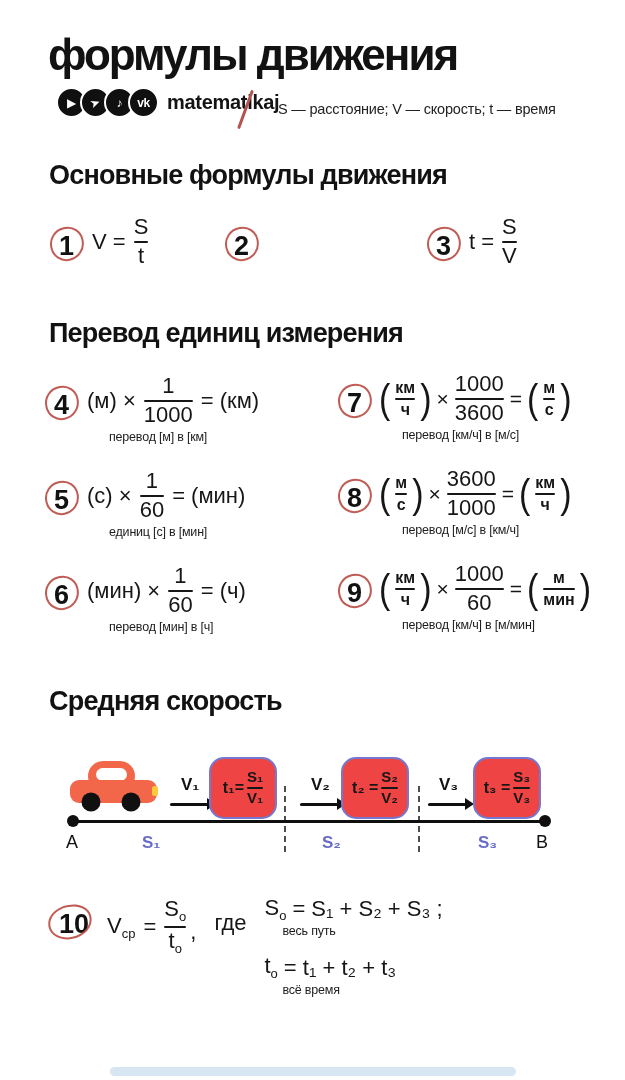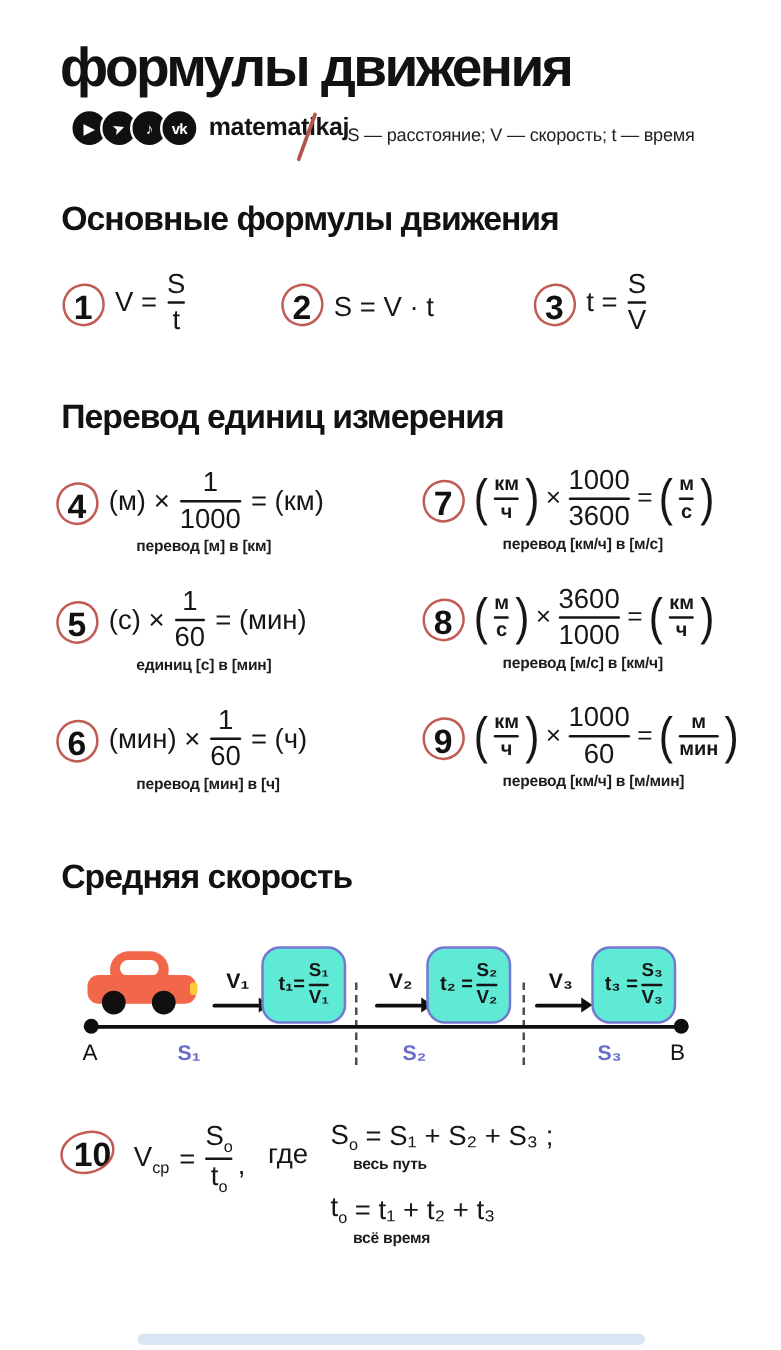--- a/index.html
+++ b/index.html
@@ -27,21 +27,21 @@
   .h-basic { left:49px; top:160px; }
   .h-units { left:49px; top:318px; }
   .h-avg   { left:49px; top:686px; }
 
   
   .fblock { position:absolute; display:flex; align-items:flex-start; gap:14px; }
   .fblock > .circnum { margin-top:15px; }
   .fbody { display:flex; flex-direction:column; }
   .fline { display:flex; align-items:center; gap:8px; font-size:22px; font-weight:500;
            color:#161616; white-space:nowrap; }
-  .fcaption { font-size:12.5px; font-weight:700; color:#1c1c1c; margin:3px 0 0 6px; letter-spacing:-0.2px;padding-left:16px; }
+  .fcaption { font-size:12.5px; font-weight:400; color:#1c1c1c; margin:3px 0 0 6px; letter-spacing:-0.2px;padding-left:16px; }
   .frac { display:inline-flex; flex-direction:column; align-items:center; line-height:1.12;
           font-size:22px; font-weight:500; }
   .frac .bar { align-self:stretch; height:2.2px; background:#161616; margin:1px 0; border-radius:1px; }
   .circnum { position:relative; font-size:27px; font-weight:700; line-height:1; padding:3px 4px; color:#111; }
   .ring { position:absolute; left:-5px; top:-3px; width:34px; height:34px; box-sizing:border-box;
           border:2.2px solid rgba(186,74,66,0.9); border-radius:50% 46% 52% 48%; transform:rotate(-12deg); }
   .circnum.wide .ring { width:44px; height:34px; left:-7px; }
 
   .bf1 { left:55px;  top:215px; }
   .bf2 { left:230px; top:215px; }
@@ -62,21 +62,21 @@
 
   
   .car { position:absolute; left:66px; top:755px; }
   .vlabel { position:absolute; font-size:17px; font-weight:600; color:#121212; }
   .v1 { left:181px; top:775px; } .v2 { left:311px; top:775px; } .v3 { left:439px; top:775px; }
   .darrow { position:absolute; width:38px; height:2.6px; background:#0f0f0f; border-radius:2px; }
   .darrow::after { content:""; position:absolute; right:-8px; top:-4.8px; width:0; height:0;
                    border-left:9px solid #0f0f0f; border-top:6px solid transparent; border-bottom:6px solid transparent; }
   .a1 { left:170px; top:803px; } .a2 { left:300px; top:803px; } .a3 { left:428px; top:803px; }
   .tbox { position:absolute; width:64px; height:58px; border:2.2px solid #7478cf; border-radius:15px;
-          display:flex; align-items:center; justify-content:center; gap:3px; background:#5eead4; }
+          display:flex; align-items:center; justify-content:center; gap:3px; background:#ef4444; }
   .b1 { left:209px; top:757px; } .b2 { left:341px; top:757px; } .b3 { left:473px; top:757px; }
   .tpre { font-size:16px; font-weight:600; }
   .bfrac { font-size:15px; font-weight:600; }
   .bfrac .bar { height:1.8px; }
   .baseline { position:absolute; left:73px; top:820px; width:472px; height:3px; background:#0f0f0f; }
   .enddot { position:absolute; width:12px; height:12px; border-radius:50%; background:#0f0f0f; }
   .dotA { left:67px; top:815px; } .dotB { left:539px; top:815px; }
   .dashline { position:absolute; width:0; height:66px; border-left:2.2px dashed #4d4d4d; top:786px; }
   .dash1 { left:284px; } .dash2 { left:418px; }
   .ptlabel { position:absolute; font-size:18px; font-weight:500; color:#121212; }
@@ -132,23 +132,20 @@
       <span class="frac">
           <span>S</span>
           <span class="bar"></span>
           <span>t</span>
         </span>
     </span>
   </div>
 
   <div class="fblock bf2">
     <span class="circnum"><span class="ring"></span><span>2</span></span>
-    <span class="fline">
-        <span>S = V · t</span>
-      </span>
   </div>
 
   <div class="fblock bf3">
     <span class="circnum"><span class="ring"></span><span>3</span></span>
     <span class="fline">
       <span>t =</span>
       <span class="frac">
           <span>S</span>
           <span class="bar"></span>
           <span>V</span>

